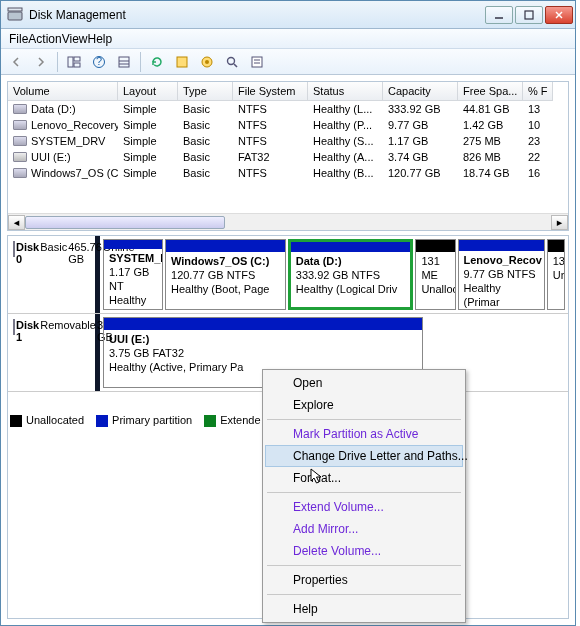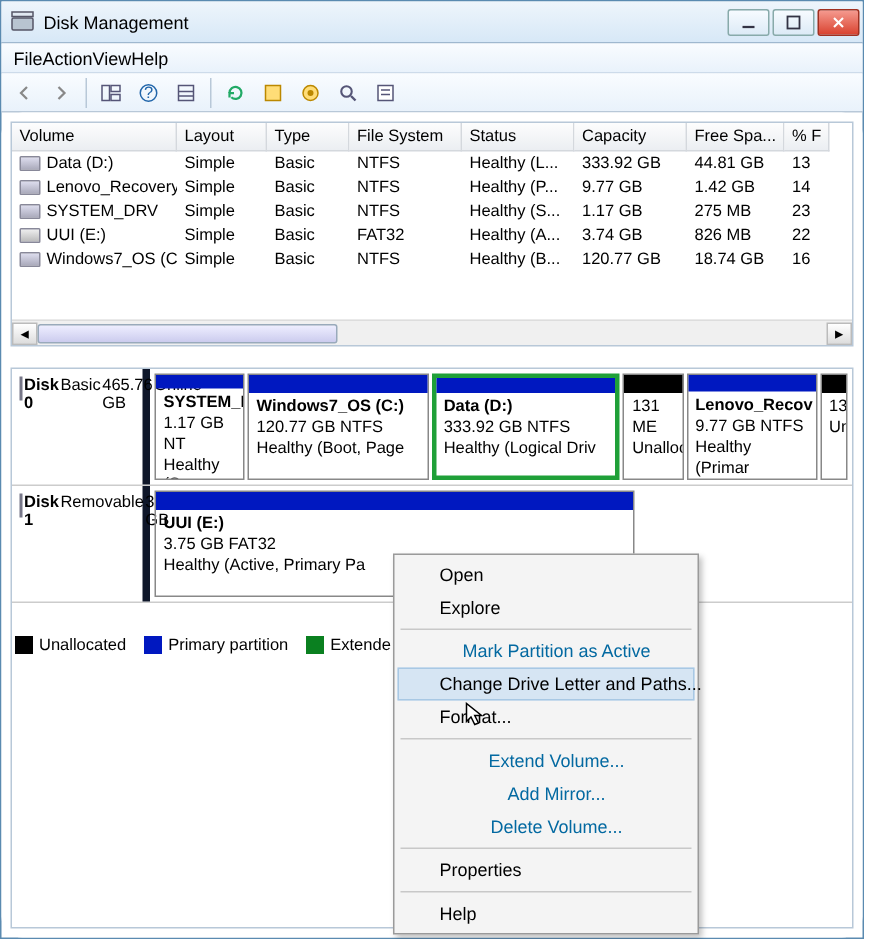--- a/index.html
+++ b/index.html
@@ -10,21 +10,21 @@
   .titlebar .title { flex: 1; font-size: 12px; }
   .winbtns { display: flex; gap: 2px; }
   .winbtn { width: 28px; height: 18px; border: 1px solid #8aa; background: linear-gradient(#f7fbff,#dceaf6); border-radius: 2px; display:flex; align-items:center; justify-content:center; }
   .winbtn.close { background: linear-gradient(#f59a8f,#d94330); border-color:#a03020; color:#fff;}
   .winbtn svg { width:10px; height:10px; }
   .menubar { height: 20px; background: linear-gradient(#f9fcff,#e9f2fb); display:flex; align-items:center; padding:0 8px; border-bottom:1px solid #cddbea; }
   .menubar span { font-size:12px; }
   .toolbar { height: 26px; background: linear-gradient(#f9fcff,#e9f2fb); display:flex; align-items:center; gap:3px; padding:0 4px; border-bottom:1px solid #b8c8d8; }
   .tbtn { width:22px; height:22px; display:flex; align-items:center; justify-content:center; border:1px solid transparent; }
   .tsep { width:1px; height:20px; background:#b8c8d8; margin:0 2px;}
-  .content { flex:1; background:#fff; padding:6px; display:flex; flex-direction:column; gap:14px; overflow:hidden;border-radius:14px;}
+  .content { flex:1; background:#fff; padding:6px; display:flex; flex-direction:column; gap:4px; overflow:hidden;border-radius:14px;}
   .volumes { border:1px solid #b8c8d8; background:#fff; }
   .vol-head, .vol-row { display:grid; grid-template-columns: 110px 60px 55px 75px 75px 75px 65px 30px; }
   .vol-head > div { background:linear-gradient(#fdfdfd,#ebeef2); border-right:1px solid #d4d8dd; border-bottom:1px solid #d4d8dd; padding:3px 5px; font-size:11px; white-space:nowrap; overflow:hidden;}
   .vol-row > div { padding:2px 5px; white-space:nowrap; overflow:hidden; text-overflow:ellipsis; font-size:11px;}
   .vol-row .vcell0 { display:flex; align-items:center; gap:4px;}
   .vicon { width:14px; height:10px; background:linear-gradient(#dde,#aab); border:1px solid #889; border-radius:1px; flex-shrink:0;}
   .vicon.usb { background:linear-gradient(#eee,#bbb);}
   .hscroll { height:17px; background:#f0f0f0; border-top:1px solid #ddd; display:flex; align-items:center; }
   .hscroll .btn{width:17px;height:15px;background:linear-gradient(#fff,#ddd);border:1px solid #bbb;display:flex;align-items:center;justify-content:center;}
   .hscroll .track{flex:1;height:15px;position:relative;}
@@ -40,21 +40,21 @@
   .part .body{padding:3px 5px; font-size:11px; line-height:1.25; overflow:hidden;}
   .part .body b{font-weight:bold;}
   .stripe.primary{background:#0018c0;}
   .stripe.unalloc{background:#000;}
   .part.selected{border:3px solid #1fa038;}
   .part.selected .stripe{height:10px;}
   .legend { display:flex; gap:12px; align-items:center; padding:4px 2px; font-size:11px;}
   .legend .swatch{width:12px;height:12px;display:inline-block;vertical-align:middle;margin-right:4px;}
   .ctxmenu { position:absolute; left:262px; top:369px; width:204px; background:#f4f4f4; border:1px solid #9a9a9a; box-shadow:2px 2px 4px rgba(0,0,0,.25); padding:2px;}
   .ctxmenu .it{padding:4px 14px 4px 28px; font-size:12px; color:#000; white-space:nowrap;}
-  .ctxmenu .it.dis{color:#0369a1;text-align:center;}
+  .ctxmenu .it.dis{color:#6d28d9;}
   .ctxmenu .it.hov{background:#d6e5f3; border:1px solid #a8c8e4; padding:3px 13px 3px 27px;}
   .ctxmenu hr{border:none;border-top:1px solid #c8c8c8;margin:3px 2px;}
   .cursor{position:absolute; left:310px; top:468px; width:14px; height:18px; pointer-events:none;}
 </style>
 </head>
 <body>
 
 <div class="window">
   <div class="titlebar">
     <span class="icon">
@@ -187,21 +187,21 @@
             <div class="vcell0">
               <span class="vicon"></span>
               <span>Lenovo_Recovery ...</span>
             </div>
             <div>Simple</div>
             <div>Basic</div>
             <div>NTFS</div>
             <div>Healthy (P...</div>
             <div>9.77 GB</div>
             <div>1.42 GB</div>
-            <div>14</div>
+            <div>10</div>
           </div>
           <div class="vol-row">
             <div class="vcell0">
               <span class="vicon"></span>
               <span>SYSTEM_DRV</span>
             </div>
             <div>Simple</div>
             <div>Basic</div>
             <div>NTFS</div>
             <div>Healthy (S...</div>

